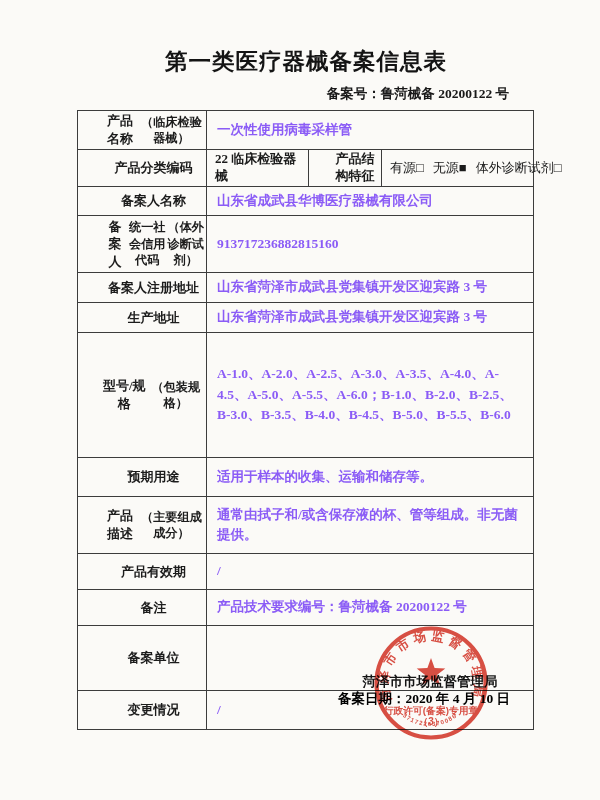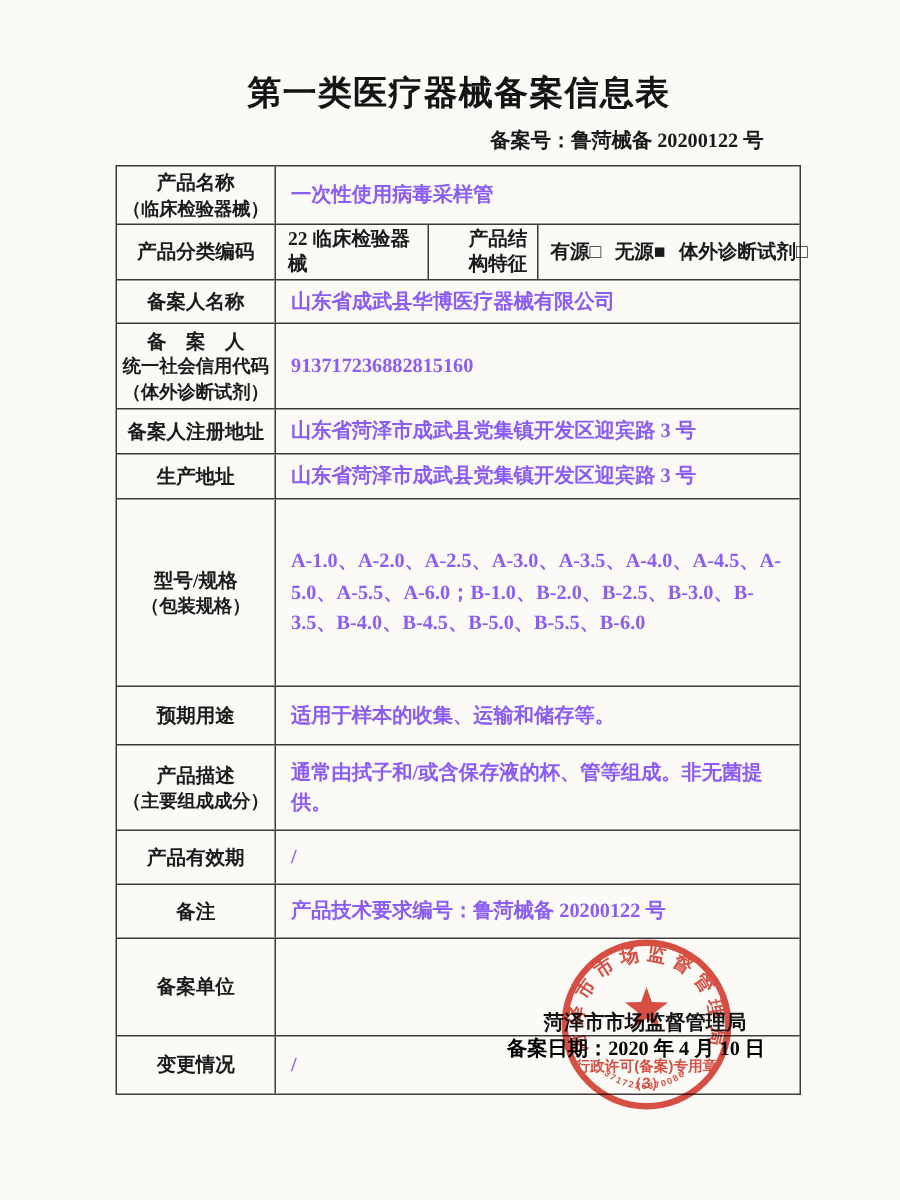--- a/index.html
+++ b/index.html
@@ -22,40 +22,40 @@
     position:absolute;left:77px;top:110px;width:455px;
     border:1.6px solid #3c3c3c;box-sizing:content-box;
   }
   .row{display:flex;align-items:stretch;border-bottom:1.5px solid #3c3c3c;}
   .row:last-child{border-bottom:none;}
   .r1{height:38px}.r2{height:36px}.r3{height:28px}.r4{height:56px}
   .r5{height:29px}.r6{height:29px}.r7{height:124px}.r8{height:56px}
   .r9{height:38px}.r10{height:35px}.r11{height:35px}.r12{height:64px}.r13{height:38px}
   .cl{
     flex:0 0 106px;width:106px;border-right:1.5px solid #3c3c3c;
-    display:flex;flex-direction:column;justify-content:center;align-items:center;
+    display:flex;flex-direction:row;justify-content:center;align-items:center;
     text-align:center;font-size:13px;font-weight:bold;line-height:1.35;
-    padding:2px 1px;box-sizing:border-box;color:#1c1c1c;
+    padding:2px 1px;box-sizing:border-box;color:#1c1c1c;margin-left:23px;
   }
   .cl .sm{font-size:12.2px;}
   .cv{
     flex:1;display:flex;align-items:center;font-size:13.5px;font-weight:bold;
     padding:4px 8px 4px 10px;box-sizing:border-box;line-height:1.5;color:#8b5cf6;
   }
   .c2a{
     flex:0 0 102px;border-right:1.5px solid #3c3c3c;display:flex;align-items:center;
     font-size:13px;font-weight:bold;padding:2px 4px 2px 8px;line-height:1.3;box-sizing:border-box;
   }
   .c2b{
     flex:0 0 53px;border-right:1.5px solid #3c3c3c;display:flex;align-items:center;
     justify-content:center;text-align:center;font-size:13px;font-weight:bold;
     line-height:1.3;padding:2px;box-sizing:border-box;margin-left:20px;
   }
   .c2c{
-    flex:1;display:flex;align-items:center;font-size:13px;font-weight:bold;
+    flex:1;display:flex;align-items:center;font-size:13px;font-weight:normal;
     padding:2px 2px 2px 8px;box-sizing:border-box;white-space:nowrap;
   }
   .opt{margin-right:9px;white-space:nowrap;}
   .filing-authority{
     position:absolute;left:330px;top:673px;width:200px;text-align:center;
     font-size:13.5px;font-weight:bold;color:#141414;
   }
   .filing-date{
     position:absolute;left:318px;top:690px;width:212px;text-align:center;
     font-size:13.5px;font-weight:bold;color:#000000;

